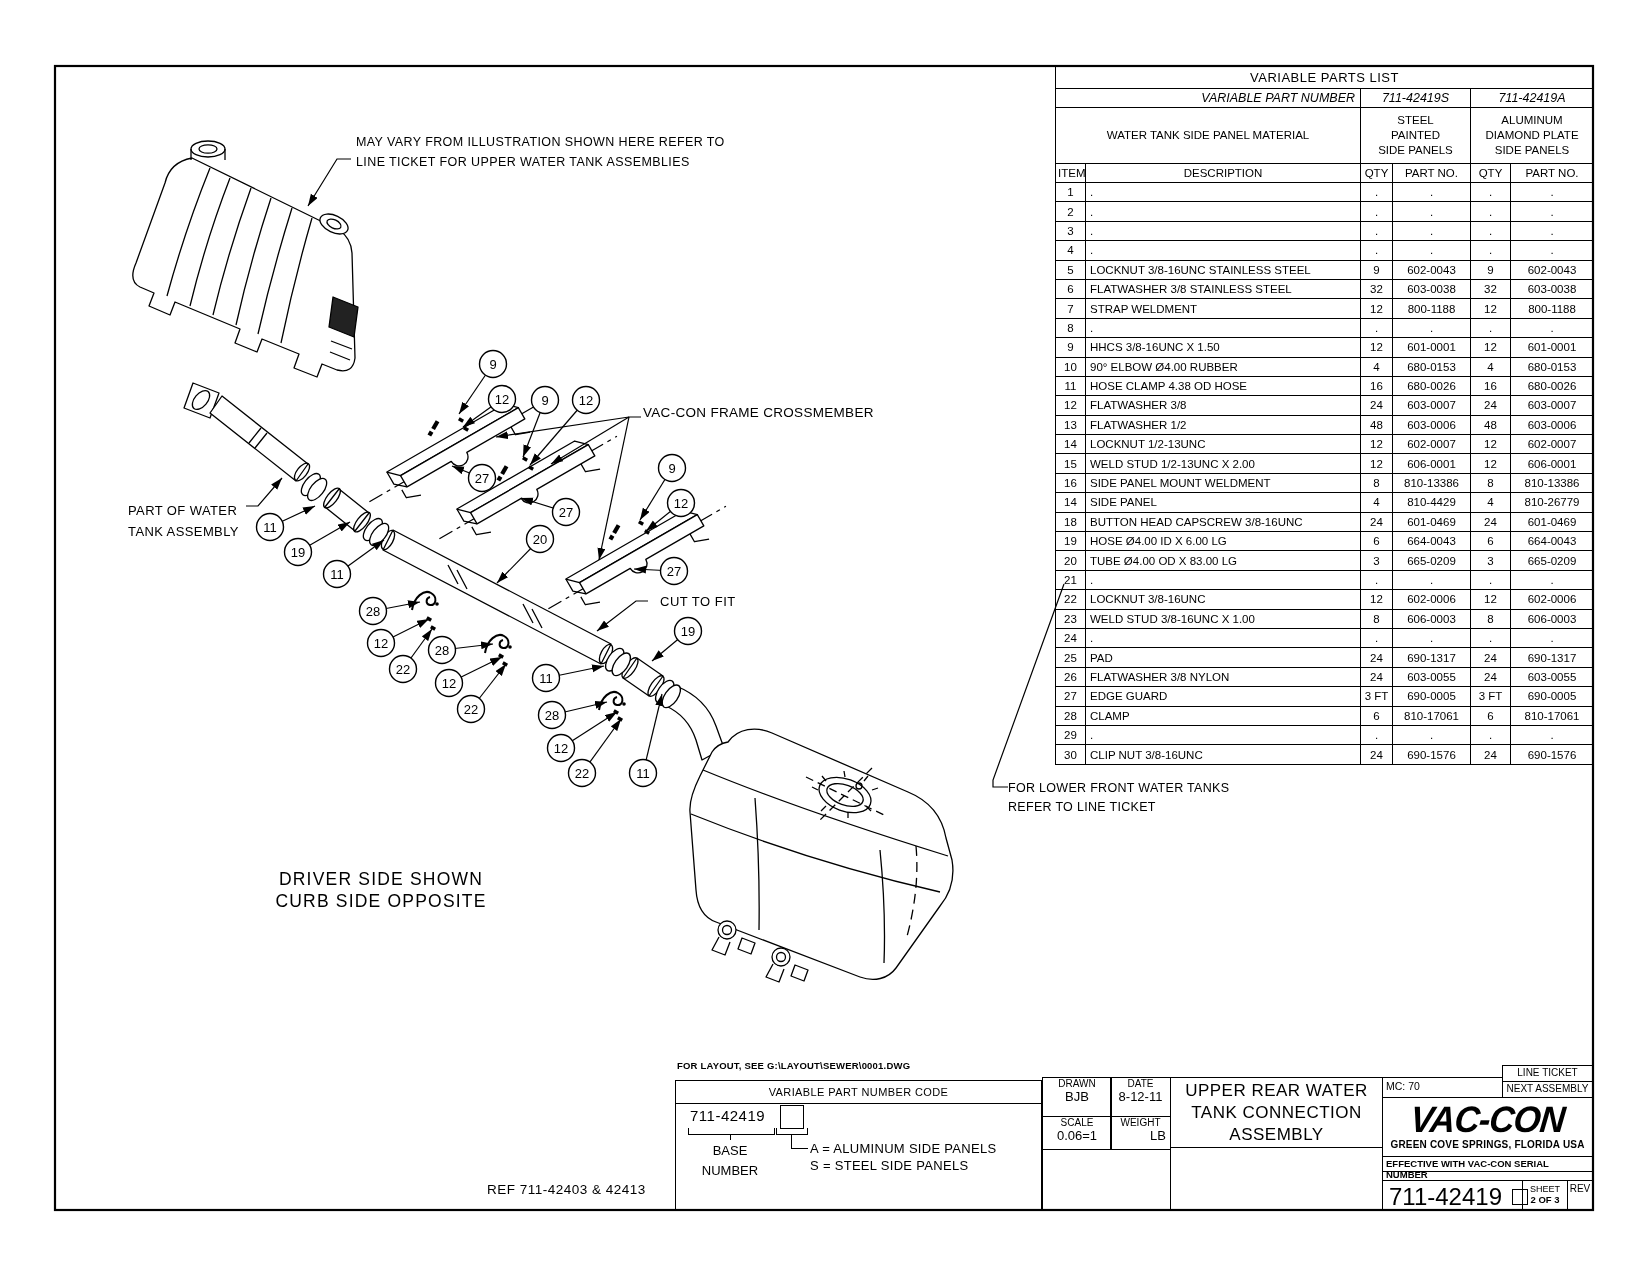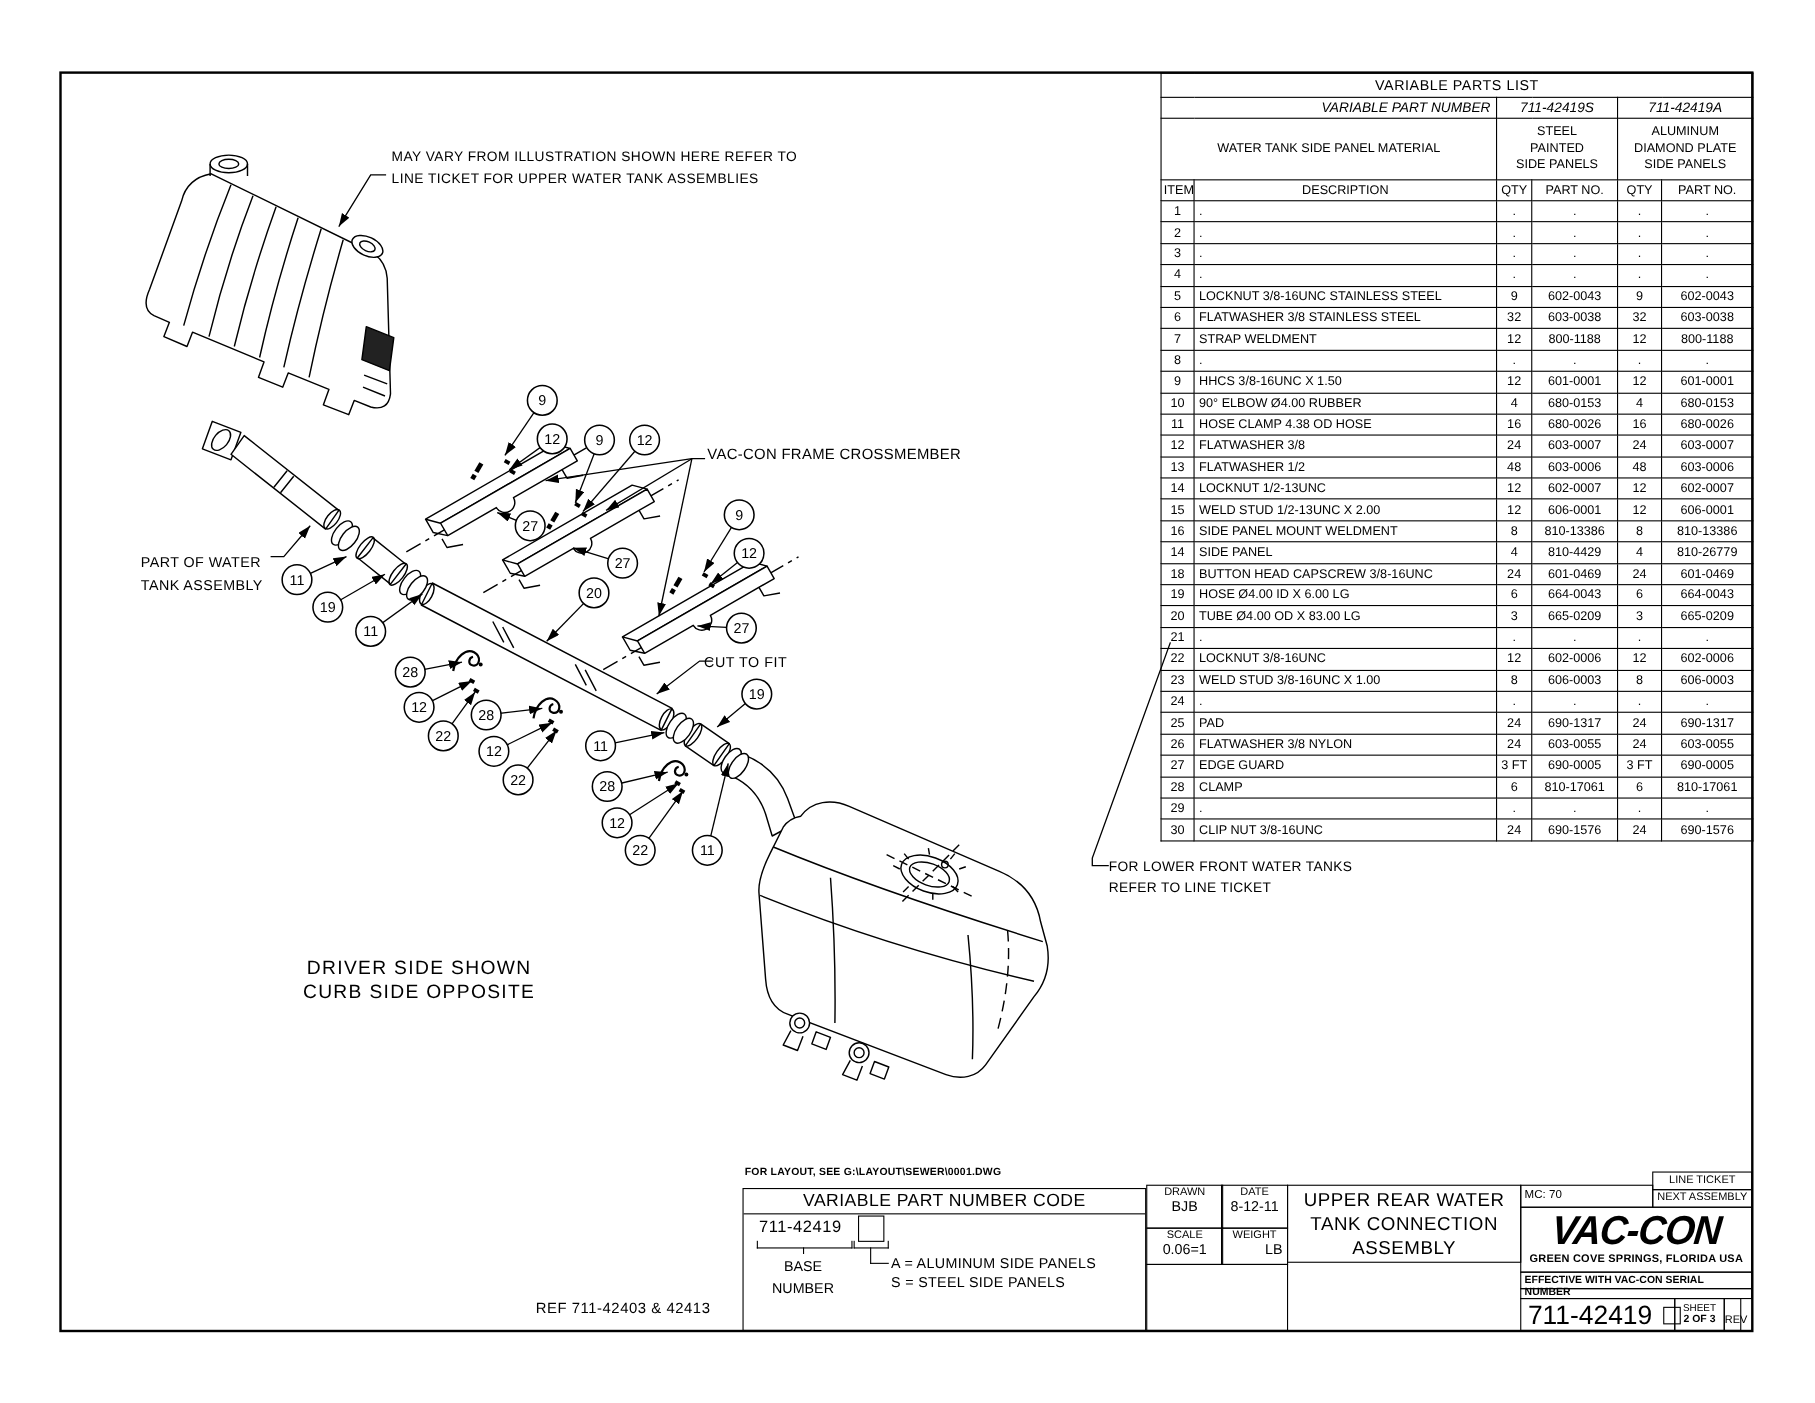--- a/index.html
+++ b/index.html
@@ -3,42 +3,42 @@
 <meta charset="utf-8">
 <style>
   html,body{margin:0;padding:0;background:#fff;}
   .sheet{position:relative;width:1650px;height:1275px;background:#fff;overflow:hidden;
          font-family:"Liberation Sans",sans-serif;color:#000;}
   svg#art{position:absolute;left:0;top:0;}
   .ann{position:absolute;white-space:pre-line;color:#000;}
   #ann-may-vary{left:356px;top:133px;font-size:12.5px;line-height:19.5px;letter-spacing:.4px;}
   #ann-crossmember{left:643px;top:405px;font-size:13.5px;letter-spacing:.3px;}
   #ann-part-of{left:128px;top:500px;font-size:13px;line-height:21px;letter-spacing:.4px;}
-  #ann-cut{left:640px;top:594px;font-size:13px;letter-spacing:.5px;}
+  #ann-cut{left:660px;top:594px;font-size:13px;letter-spacing:.5px;}
   #ann-lower-front{left:1008px;top:779px;font-size:12.5px;line-height:19px;letter-spacing:.3px;}
   #ann-driver{left:268px;top:869px;width:226px;text-align:center;font-size:17.5px;line-height:21.5px;letter-spacing:1.2px;}
   #ann-ref{left:487px;top:1182px;font-size:13.5px;letter-spacing:.5px;}
   #ann-layout{left:677px;top:1060px;font-size:9.5px;font-weight:bold;letter-spacing:.2px;}
 
   table#parts-table{position:absolute;left:1055px;top:66px;width:538px;border-collapse:collapse;
     table-layout:fixed;font-size:11.5px;}
   #parts-table td{border:1.4px solid #000;padding:0 2px;overflow:hidden;white-space:nowrap;height:18.4px;}
   #parts-table tr.h1 td{height:21px;text-align:center;font-size:13px;letter-spacing:.5px;}
   #parts-table tr.h2 td{height:18px;text-align:center;font-size:12.5px;font-style:italic;}
   #parts-table tr.h2 td.ra{text-align:right;padding-right:5px;}
   #parts-table tr.h3 td{height:55px;text-align:center;font-size:11.5px;line-height:1.3;white-space:pre-line;}
   #parts-table tr.h4 td{height:18px;text-align:center;font-size:11.5px;}
   #parts-table td.c0{text-align:center;}
   #parts-table td.c1{text-align:left;padding-left:4px;}
   #parts-table td.c2,#parts-table td.c3,#parts-table td.c4,#parts-table td.c5{text-align:center;padding:0 1px;}
 
   .tb{position:absolute;border:1.6px solid #000;box-sizing:border-box;background:transparent;}
   .lbl{font-size:10px;text-align:center;}
   .val{font-size:13px;text-align:center;}
-  #vpnc-title{height:22px;line-height:22px;border-bottom:1.5px solid #000;text-align:center;font-size:16px;letter-spacing:.4px;}
+  #vpnc-title{height:22px;line-height:22px;border-bottom:1.5px solid #000;text-align:center;font-size:11px;letter-spacing:.4px;}
   .vp{position:absolute;}
   #tb-title-cell div{font-size:17px;line-height:22px;text-align:center;letter-spacing:.5px;white-space:pre-line;padding-top:2px;}
   #tb-sub-cell div{font-size:11.5px;line-height:14.5px;white-space:pre-line;padding:2px 0 0 4px;letter-spacing:.2px;}
   #logo-text{font-size:35px;font-weight:900;font-style:italic;text-align:center;letter-spacing:-1px;
      transform:scaleY(1.05) skewX(-6deg);margin-top:1px;}
   #logo-loc{font-size:10px;text-align:center;letter-spacing:.2px;font-weight:bold;}
   .sqr{display:inline-block;width:14px;height:14px;border:1.7px solid #000;margin-left:10px;}
 </style>
 </head>
 <body>
@@ -677,15 +677,15 @@
 </div>
 <div class="tb" style="left:1382px;top:1156px;width:211px;height:16px;font-size:9.5px;font-weight:bold;text-align:left;padding:1px 0 0 3px;"><span>EFFECTIVE WITH VAC-CON SERIAL NUMBER</span></div>
 <div class="tb" style="left:1382px;top:1171px;width:211px;height:10px;"></div>
 <div class="tb" style="left:1382px;top:1180px;width:141px;height:30px;font-size:24px;padding:2px 0 0 6px;white-space:nowrap;">
   <span>711-42419</span><span class="sqr"></span>
 </div>
 <div class="tb" style="left:1522px;top:1180px;width:46px;height:30px;text-align:center;">
   <div style="font-size:9px;margin-top:3px;">SHEET</div>
   <div style="font-size:9.5px;font-weight:bold;">2 OF 3</div>
 </div>
-<div class="tb" style="left:1567px;top:1180px;width:16px;height:30px;font-size:10px;text-align:center;padding-top:14px;"><span>REV</span></div>
+<div class="tb" style="left:1567px;top:1180px;width:26px;height:30px;font-size:10px;text-align:center;padding-top:2px;"><span>REV</span></div>
 
 </div>
 
 </body></html>

